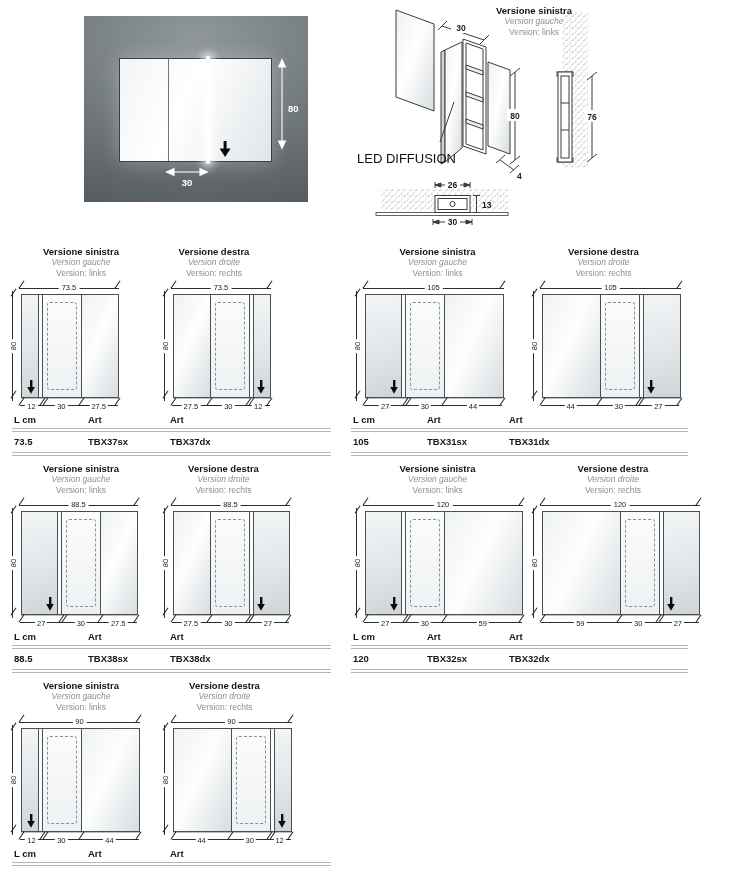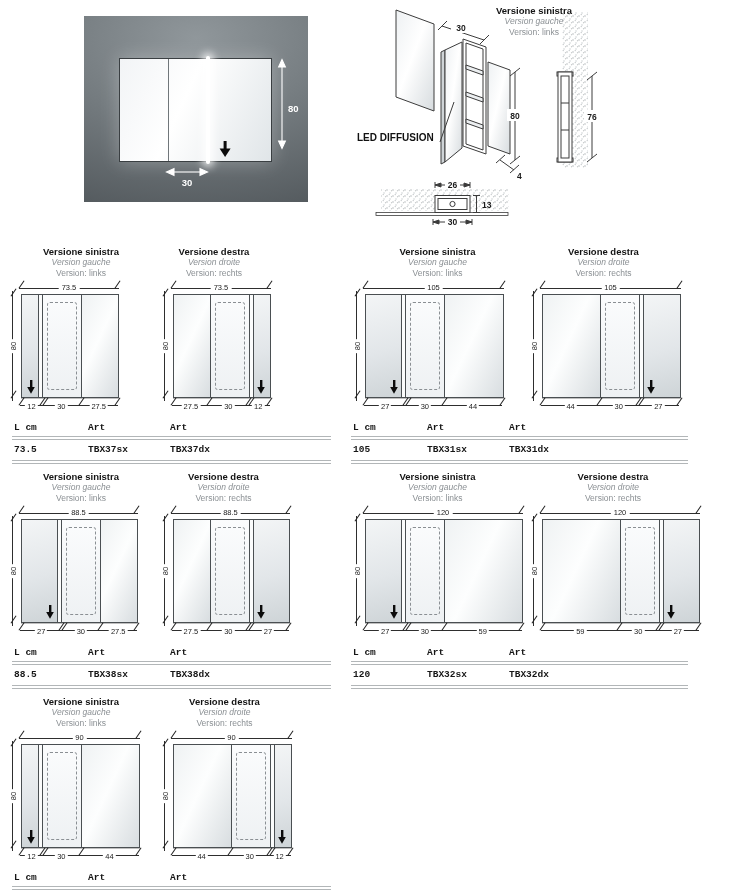--- a/index.html
+++ b/index.html
@@ -16,21 +16,21 @@
   .led-strip{position:absolute;left:86px;top:-3px;width:4px;height:108px;background:#fff;border-radius:2px;
     box-shadow:0 0 8px 3px rgba(255,255,255,.95);}
   .photo-ov{position:absolute;left:0;top:0;}
 
   
   .persp{position:absolute;left:350px;top:2px;}
   .persp-title{position:absolute;left:445px;top:5px;width:178px;text-align:center;line-height:11px;}
   .pt1{font-size:9.5px;font-weight:bold;color:#141414;}
   .pt2{font-size:8.5px;font-style:italic;color:#8b9094;}
   .pt3{font-size:8.5px;color:#8b9094;}
-  .led-label{position:absolute;left:357px;top:132px;font-size:10px;font-weight:bold;color:#111;}
+  .led-label{position:absolute;left:357px;top:151px;font-size:13px;font-weight:normal;color:#111;}
 
   
   .rows{position:absolute;left:5px;top:246px;width:720px;}
   .row{display:flex;margin-bottom:7px;}
   .grp0{width:344px;flex:0 0 auto;}
   .grp1{width:374px;flex:0 0 auto;}
   .dgs{display:flex;}
   .dcol{flex:0 0 auto;}
   .vtitle{text-align:center;height:33px;margin-bottom:4px;line-height:11px;}
   .vtitle .l1{font-size:9.5px;font-weight:bold;color:#141414;}
@@ -61,21 +61,21 @@
   .dash{position:absolute;left:4px;right:4px;top:7px;bottom:7px;border:1px dashed #8a8f93;border-radius:3px;}
   .darr{position:absolute;bottom:3px;line-height:0;}
   .darr.ar{right:2px;} .darr.al{left:2px;}
 
   .dbot{position:relative;height:12px;margin-left:16px;margin-top:2px;display:flex;}
   .seg{position:relative;height:100%;flex:0 0 auto;}
   .seg::before{content:"";position:absolute;left:-1px;right:-1px;top:5px;border-top:1px solid #2e2e2e;}
   .seg .lb{position:absolute;left:50%;top:50%;transform:translate(-50%,-50%);background:#fff;
     padding:0 2px;font-size:7.5px;white-space:nowrap;z-index:1;}
 
-  .tbl{margin-top:8px;font-family:Liberation Mono, monospace;}
+  .tbl{}
   .grp0 .tbl{margin-left:7px;width:319px;}
   .grp1 .tbl{margin-left:2px;width:337px;}
   .thead,.tvals{display:flex;font-size:9.5px;font-weight:bold;color:#161616;}
   .thead{padding:2px 0 3px 2px;}
   .tvals{padding:4px 0 5px 2px;}
   .c1{width:74px;flex:0 0 auto;} .c2{width:82px;flex:0 0 auto;} .c3{flex:1;}
   .dl{height:2px;border-top:1px solid #b2b6b8;border-bottom:1px solid #b2b6b8;}
 
   svg text{font-family:"Liberation Sans",sans-serif;}
 </style>

